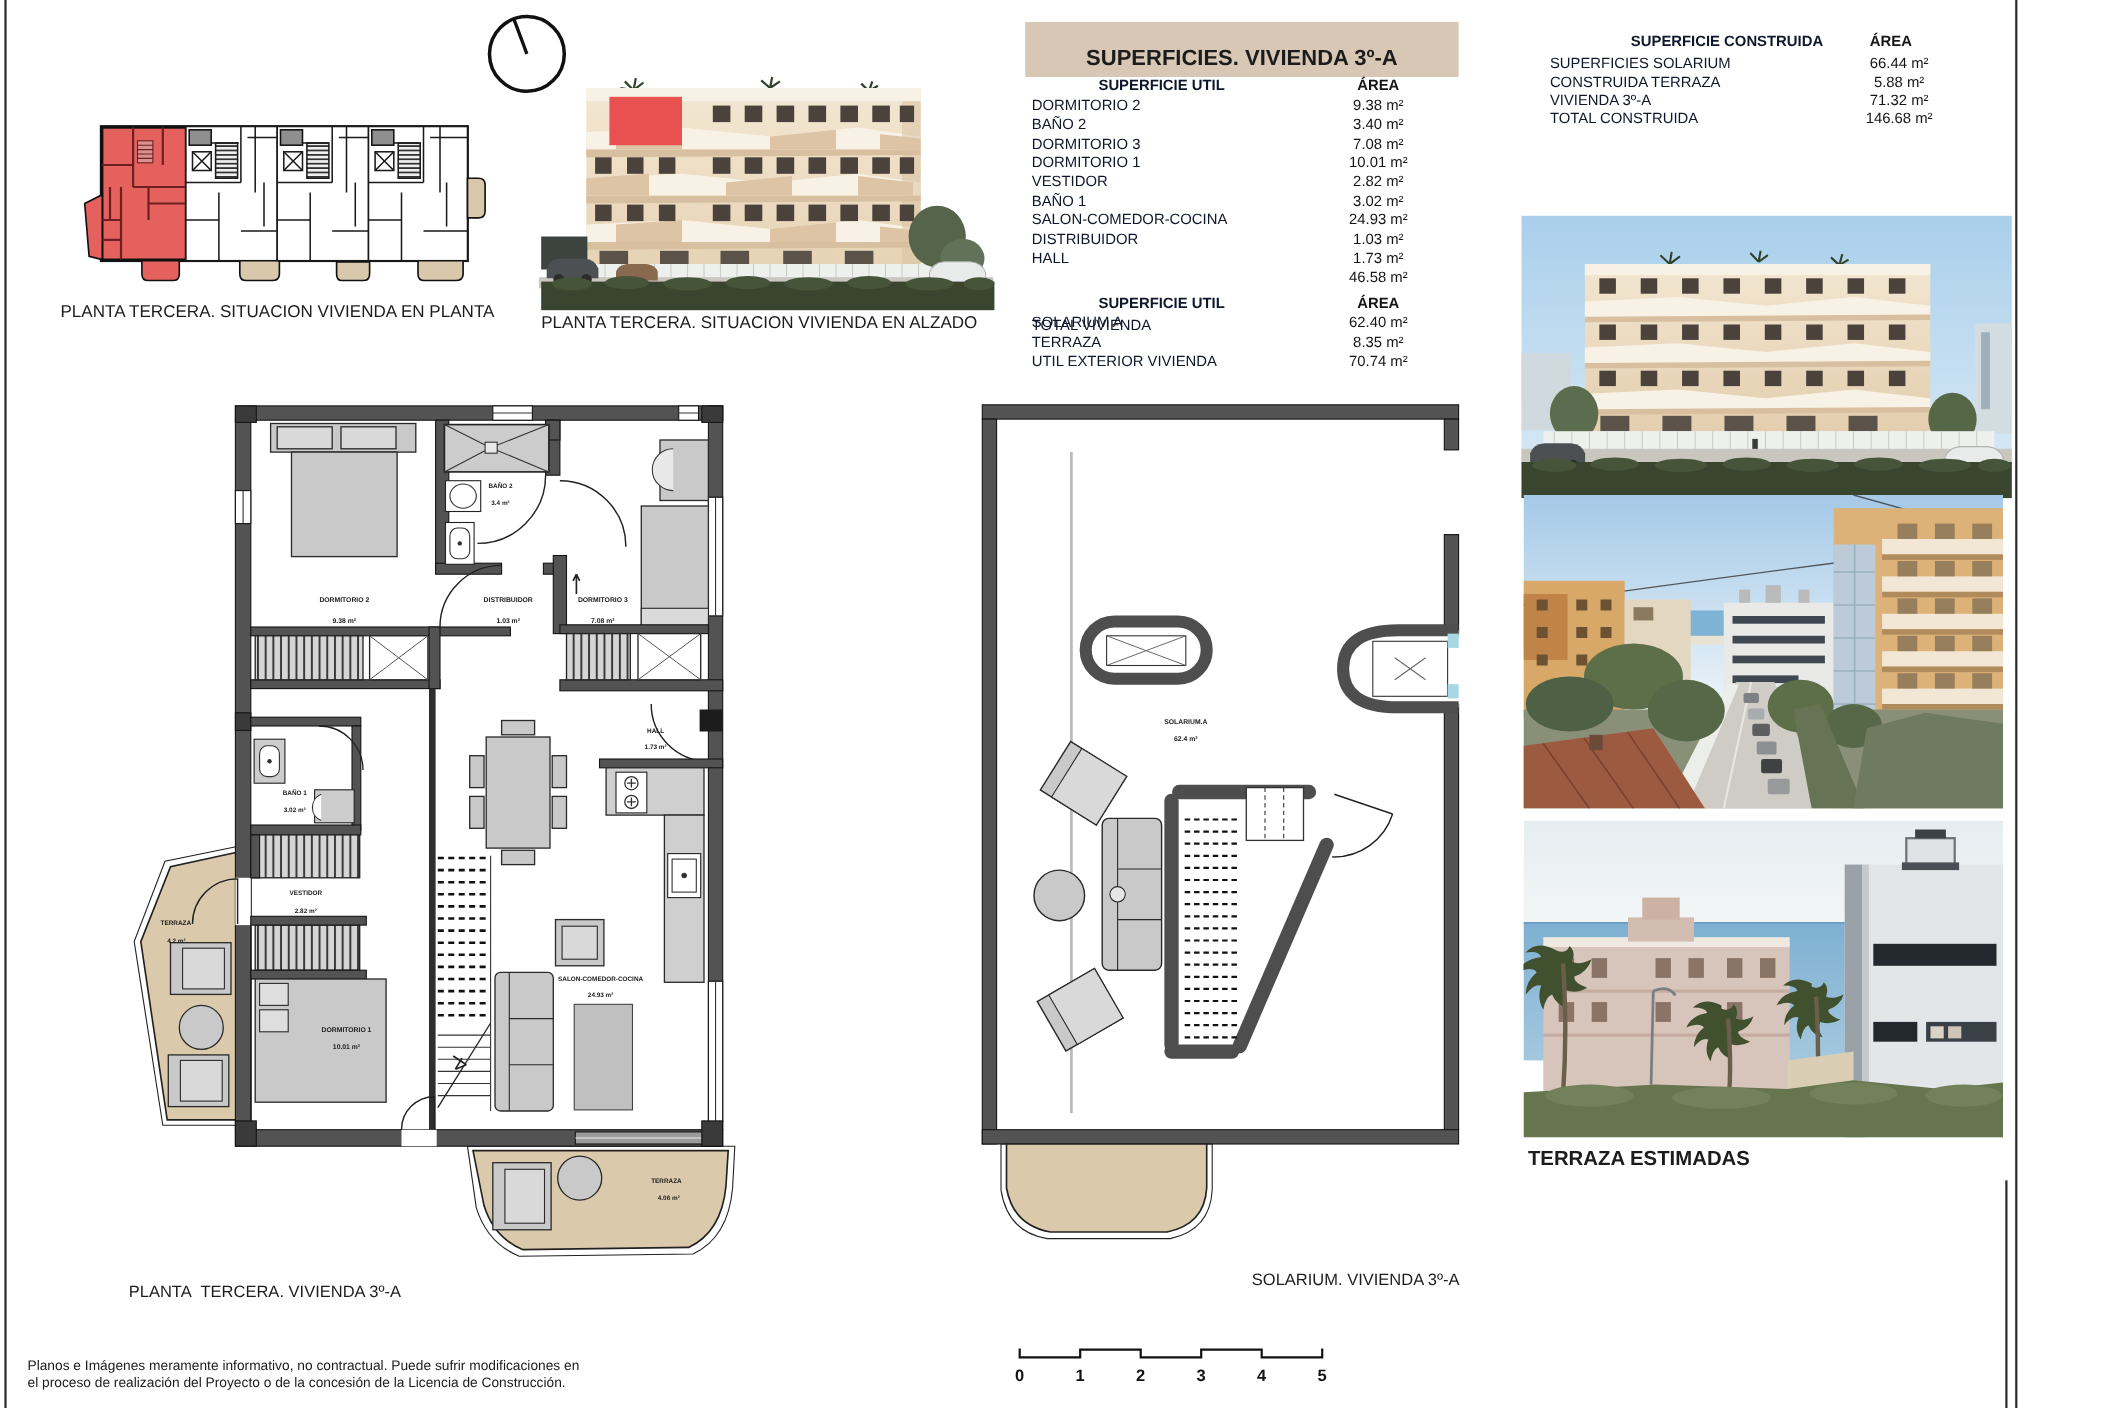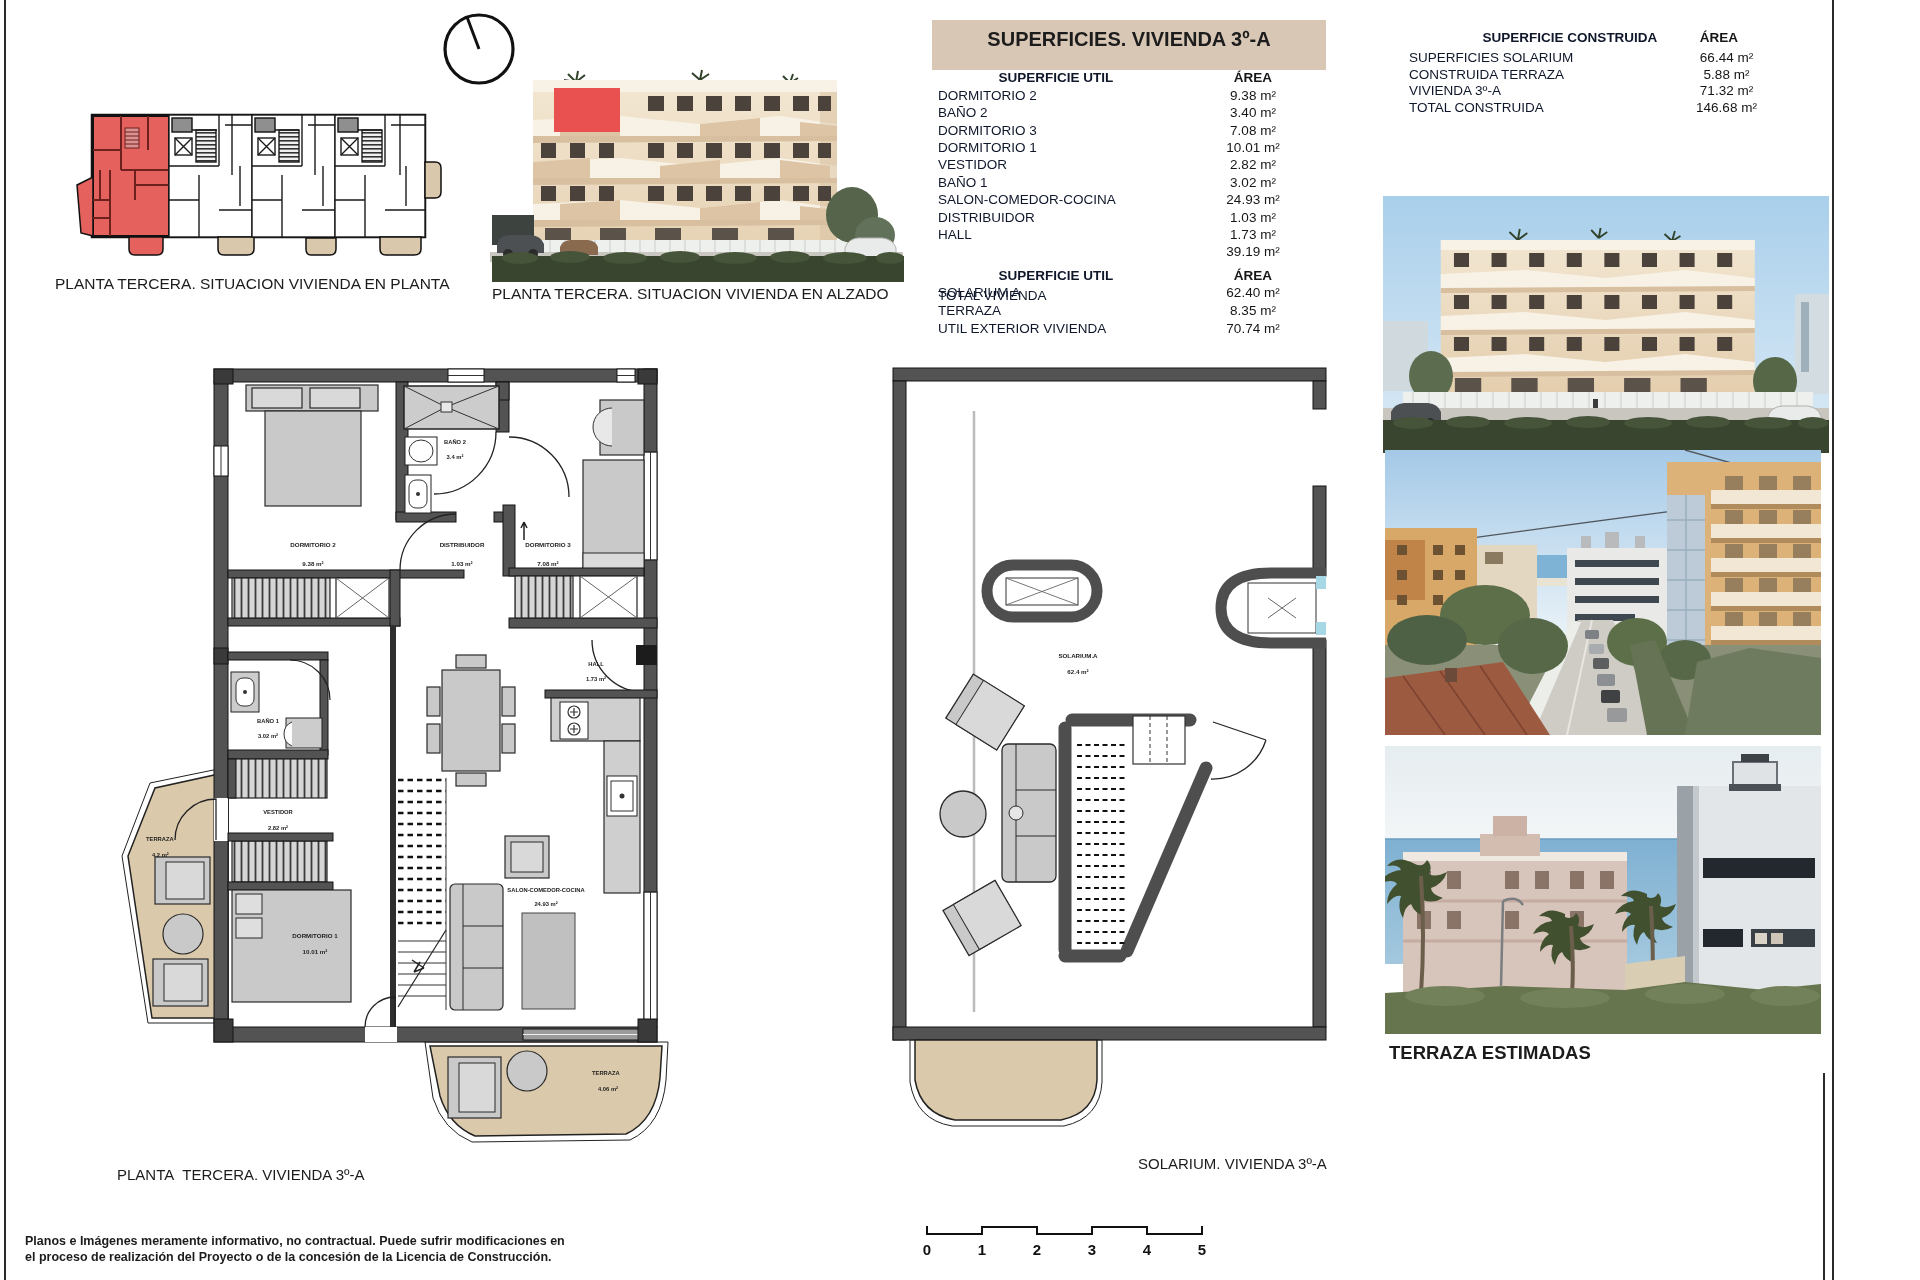--- a/index.html
+++ b/index.html
@@ -198,21 +198,21 @@
       <ellipse cx="790" cy="257" rx="20" ry="6"></ellipse>
       <ellipse cx="845" cy="258" rx="22" ry="6"></ellipse>
       <ellipse cx="890" cy="258" rx="14" ry="6"></ellipse>
   </g>
 </svg>
 
 <div class="abs lbl" style="left:492px;top:285px;font-size:15.5px;">PLANTA TERCERA. SITUACION VIVIENDA EN ALZADO</div>
 
 <div class="abs" style="left:932px;top:20px;width:394px;height:50px;background:#d8c7b5;"></div>
 
-<div class="abs lbl" style="left:932px;top:28px;width:394px;text-align:center;font-size:20px;font-weight:bold;">SUPERFICIES. VIVIENDA 3º-A</div>
+<div class="abs lbl" style="left:932px;top:42px;width:394px;text-align:center;font-size:20px;font-weight:bold;">SUPERFICIES. VIVIENDA 3º-A</div>
 
 <div class="row" style="left:960px;top:70px;width:192px;text-align:center;font-size:13.5px;font-weight:bold;">SUPERFICIE UTIL</div>
 <div class="rv" style="left:1180px;top:70px;width:146px;font-size:13.5px;font-weight:bold;">ÁREA</div>
 <div class="row" style="left:938px;top:88px;font-size:13.5px;">DORMITORIO 2</div>
 <div class="rv" style="left:1180px;top:88px;width:146px;font-size:13.5px;">9.38 m²</div>
 <div class="row" style="left:938px;top:105px;font-size:13.5px;">BAÑO 2</div>
 <div class="rv" style="left:1180px;top:105px;width:146px;font-size:13.5px;">3.40 m²</div>
 <div class="row" style="left:938px;top:123px;font-size:13.5px;">DORMITORIO 3</div>
 <div class="rv" style="left:1180px;top:123px;width:146px;font-size:13.5px;">7.08 m²</div>
 <div class="row" style="left:938px;top:140px;font-size:13.5px;">DORMITORIO 1</div>
@@ -221,21 +221,21 @@
 <div class="rv" style="left:1180px;top:157px;width:146px;font-size:13.5px;">2.82 m²</div>
 <div class="row" style="left:938px;top:175px;font-size:13.5px;">BAÑO 1</div>
 <div class="rv" style="left:1180px;top:175px;width:146px;font-size:13.5px;">3.02 m²</div>
 <div class="row" style="left:938px;top:192px;font-size:13.5px;">SALON-COMEDOR-COCINA</div>
 <div class="rv" style="left:1180px;top:192px;width:146px;font-size:13.5px;">24.93 m²</div>
 <div class="row" style="left:938px;top:210px;font-size:13.5px;">DISTRIBUIDOR</div>
 <div class="rv" style="left:1180px;top:210px;width:146px;font-size:13.5px;">1.03 m²</div>
 <div class="row" style="left:938px;top:227px;font-size:13.5px;">HALL</div>
 <div class="rv" style="left:1180px;top:227px;width:146px;font-size:13.5px;">1.73 m²</div>
 <div class="row" style="left:938px;top:244px;font-size:13.5px;margin-top:44px;">TOTAL VIVIENDA</div>
-<div class="rv" style="left:1180px;top:244px;width:146px;font-size:13.5px;">39.19 m²</div>
+<div class="rv" style="left:1180px;top:244px;width:146px;font-size:13.5px;">46.58 m²</div>
 <div class="row" style="left:960px;top:268px;width:192px;text-align:center;font-size:13.5px;font-weight:bold;">SUPERFICIE UTIL</div>
 <div class="rv" style="left:1180px;top:268px;width:146px;font-size:13.5px;font-weight:bold;">ÁREA</div>
 <div class="row" style="left:938px;top:285px;font-size:13.5px;">SOLARIUM A</div>
 <div class="rv" style="left:1180px;top:285px;width:146px;font-size:13.5px;">62.40 m²</div>
 <div class="row" style="left:938px;top:303px;font-size:13.5px;">TERRAZA</div>
 <div class="rv" style="left:1180px;top:303px;width:146px;font-size:13.5px;">8.35 m²</div>
 <div class="row" style="left:938px;top:321px;font-size:13.5px;">UTIL EXTERIOR VIVIENDA</div>
 <div class="rv" style="left:1180px;top:321px;width:146px;font-size:13.5px;">70.74 m²</div>
 
 <div class="row" style="left:1450px;top:30px;width:240px;text-align:center;font-size:13.5px;font-weight:bold;">SUPERFICIE CONSTRUIDA</div>
@@ -897,13 +897,13 @@
   <g font-size="15" font-weight="bold" fill="#111" text-anchor="middle">
     <text x="12" y="40">0</text>
       <text x="67" y="40">1</text>
       <text x="122" y="40">2</text>
       <text x="177" y="40">3</text>
       <text x="232" y="40">4</text>
       <text x="287" y="40">5</text>
   </g>
 </svg>
 
-<div class="abs lbl" style="left:25px;top:1234px;font-size:12.5px;font-weight:bold;line-height:15.5px;">Planos e Imágenes meramente informativo, no contractual. Puede sufrir modificaciones en<br>el proceso de realización del Proyecto o de la concesión de la Licencia de Construcción.</div>
+<div class="abs lbl" style="left:25px;top:1234px;font-size:12.5px;font-weight:normal;line-height:15.5px;">Planos e Imágenes meramente informativo, no contractual. Puede sufrir modificaciones en<br>el proceso de realización del Proyecto o de la concesión de la Licencia de Construcción.</div>
 
 </body></html>

